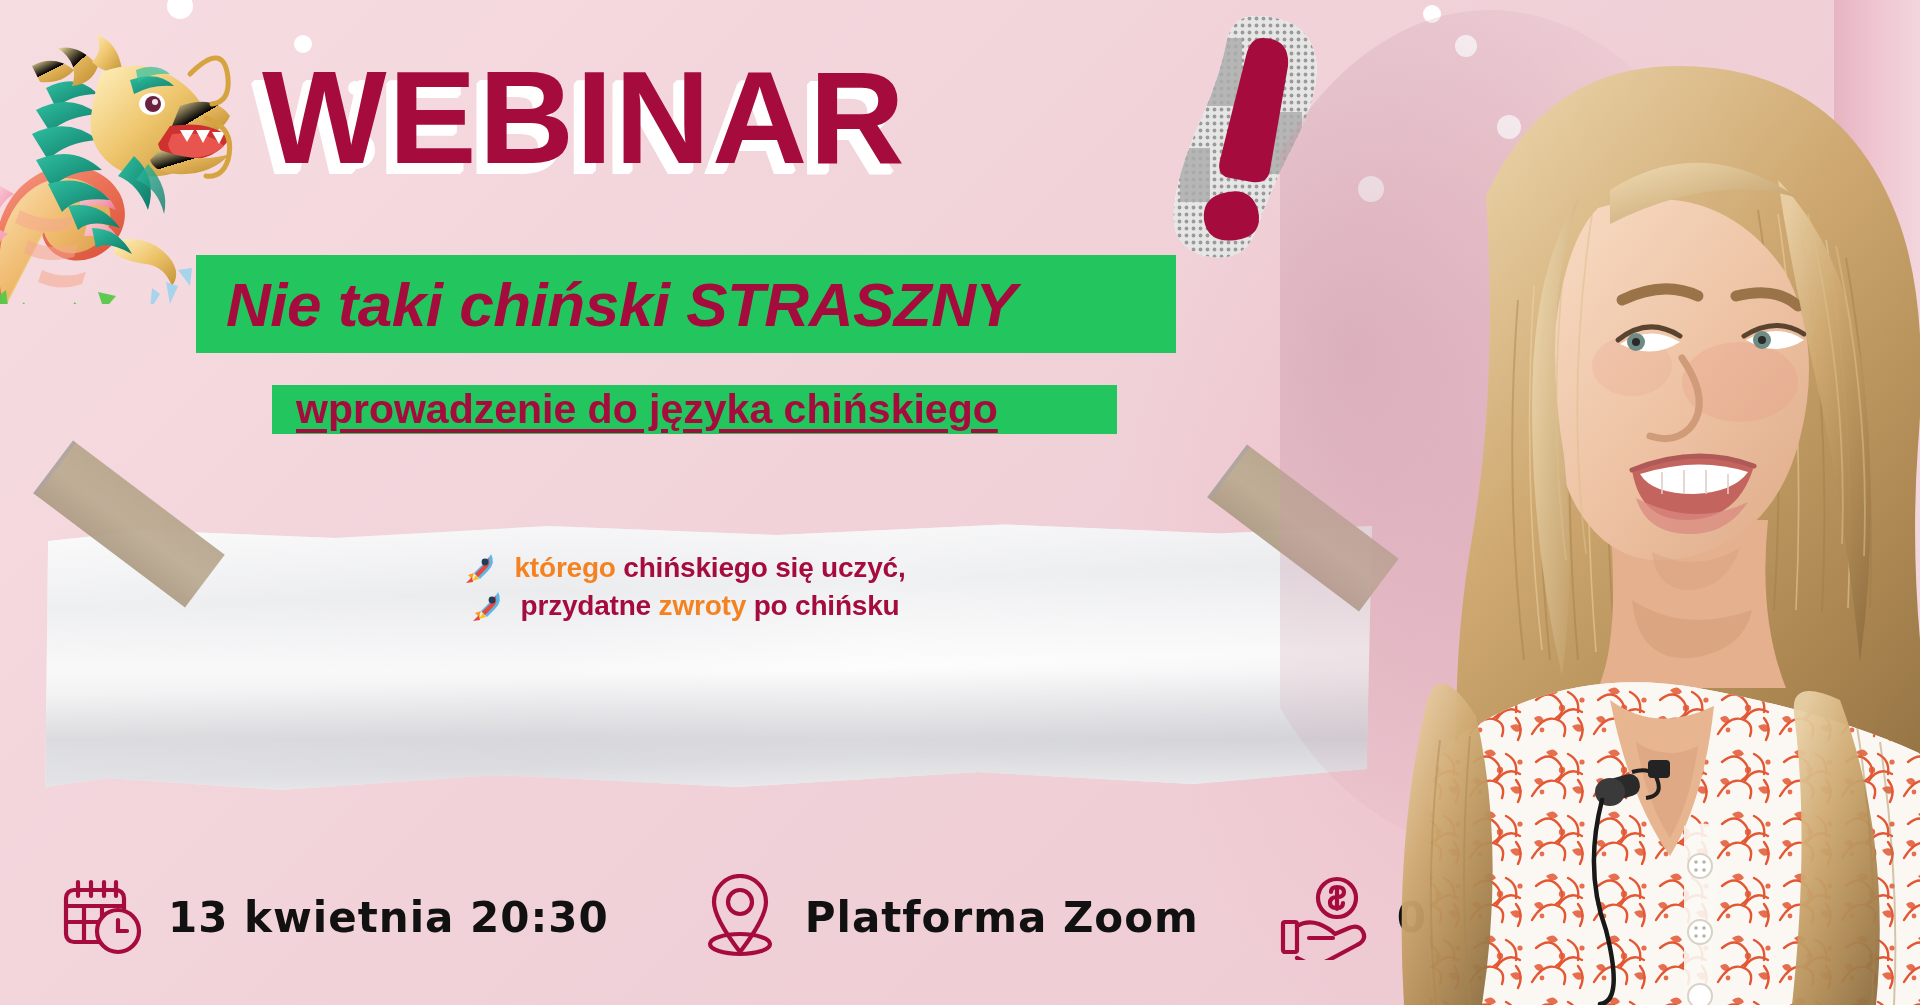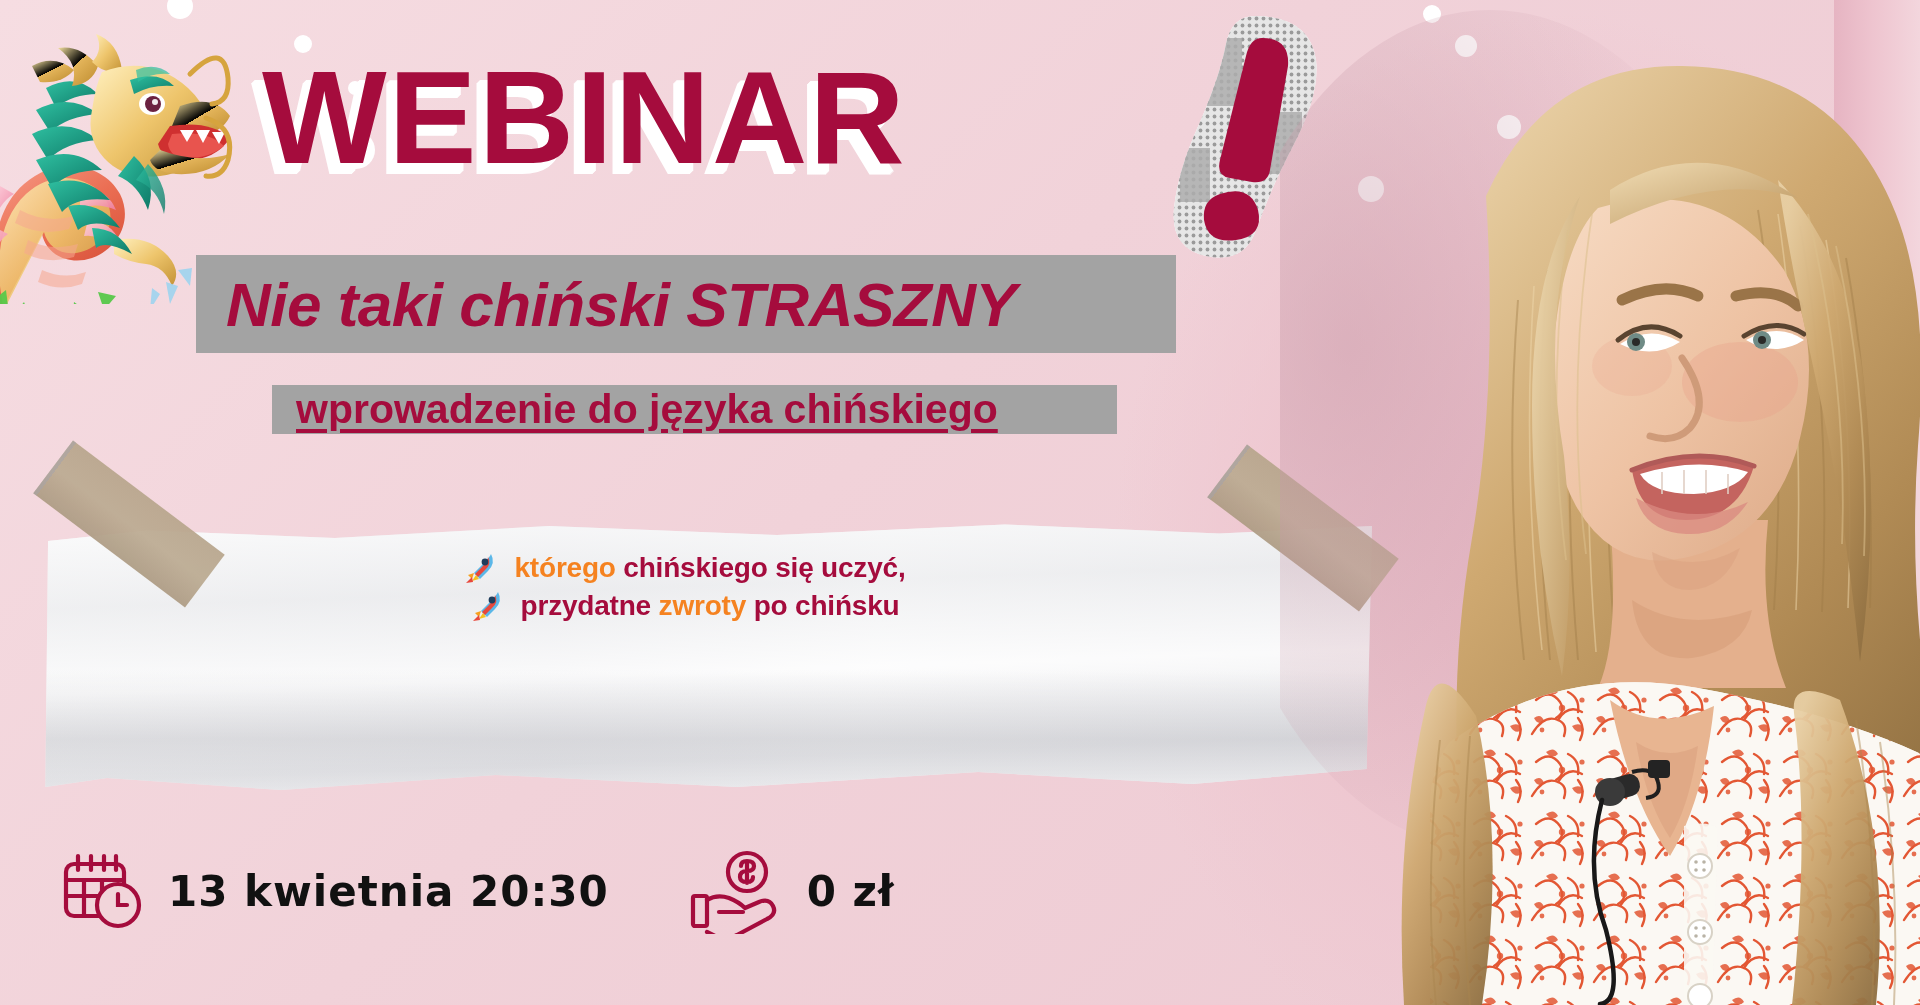--- a/index.html
+++ b/index.html
@@ -39,21 +39,21 @@
     text-shadow:
       -11px 11px 0 #ffffff,
       -10px 10px 0 #ffffff,
       -9px 9px 0 #ffffff,
       -8px 8px 0 #ffffff;
     white-space:nowrap;
   }
 
   
   .band {
-    position:absolute; background:#a3a3a3;
+    position:absolute; background:#22c55e;
     display:flex; align-items:center;
   }
   .band-sub { left:196px; top:255px; width:980px; height:98px; padding-left:30px; }
   .sub-text {
     font-size:62px; font-weight:bold; font-style:italic;
     color:#a50c3d; white-space:nowrap; letter-spacing:-0.5px;
   }
   .band-intro { left:272px; top:385px; width:845px; height:49px; padding-left:24px; }
   .intro-text {
     font-size:41px; font-weight:bold; color:#a50c3d;
@@ -97,21 +97,21 @@
   }
   .bline {
     display:flex; align-items:center; gap:16px;
     font-size:28px; font-weight:bold; color:#a50c3d; white-space:nowrap;
     letter-spacing:-0.2px;
   }
   .bline .hl { color:#f58220; }
   .rocket { width:34px; height:34px; flex:none; }
 
   
-  .info { position:absolute; left:60px; top:848px; display:flex; align-items:flex-end; }
+  .info { position:absolute; left:60px; top:874px; display:flex; align-items:flex-end; }
   .info-item { display:flex; align-items:center; }
   .info-ico { flex:none; display:block; }
   .info-txt {
     font-family:"DejaVu Sans", sans-serif;
     font-size:42px; font-weight:bold; color:#111111;
     letter-spacing:1px; white-space:nowrap;
   }
 
   
   .woman { position:absolute; right:0; top:0; width:640px; height:1005px; }
@@ -322,20 +322,30 @@
         <rect x="6" y="16" width="58" height="52" rx="8"></rect>
         <path d="M6 32 h58"></path>
         <path d="M18 8 v14 M31 8 v14 M44 8 v14 M56 8 v14"></path>
         <path d="M24 32 v36 M42 32 v28 M6 48 h42"></path>
         <circle cx="58" cy="57" r="21" fill="#f2d5da"></circle>
         <path d="M58 46 v11 h9"></path>
       </g>
     </svg>
         <span class="info-txt" style="margin-left: 22px;">13 kwietnia 20:30</span>
       </div>
+      <div class="info-item" style="margin-left: 88px;">
+        <svg class="info-ico" width="86" height="86" viewBox="0 0 86 86">
+      <g fill="none" stroke="#a50c3d" stroke-width="4.2" stroke-linecap="round">
+        <path d="M43 78 q-26 -34 -26 -50 a26 26 0 1 1 52 0 q0 16 -26 50z"></path>
+        <circle cx="43" cy="28" r="12"></circle>
+        <ellipse cx="43" cy="70" rx="30" ry="10"></ellipse>
+      </g>
+    </svg>
+        <span class="info-txt" style="margin-left: 22px;">Platforma Zoom</span>
+      </div>
       <div class="info-item" style="margin-left: 80px;">
         <svg class="info-ico" width="96" height="86" viewBox="0 0 96 86">
       <g fill="none" stroke="#a50c3d" stroke-width="4.2" stroke-linecap="round" stroke-linejoin="round">
         <circle cx="58" cy="24" r="19"></circle>
         <path d="M58 13 v22 M52 18 q0 -5 6 -5 q7 0 7 5 q0 5 -7 5 q-7 0 -7 6 q0 5 7 5 q6 0 6 -5"></path>
         <rect x="4" y="48" width="14" height="30" rx="2"></rect>
         <path d="M18 52 q10 -6 22 -2 q10 4 16 10 l14 -6 q10 -4 14 4 q4 8 -6 13 l-30 16 q-12 6 -24 0 l-6 -3"></path>
         <path d="M30 64 h24"></path>
       </g>
     </svg>

